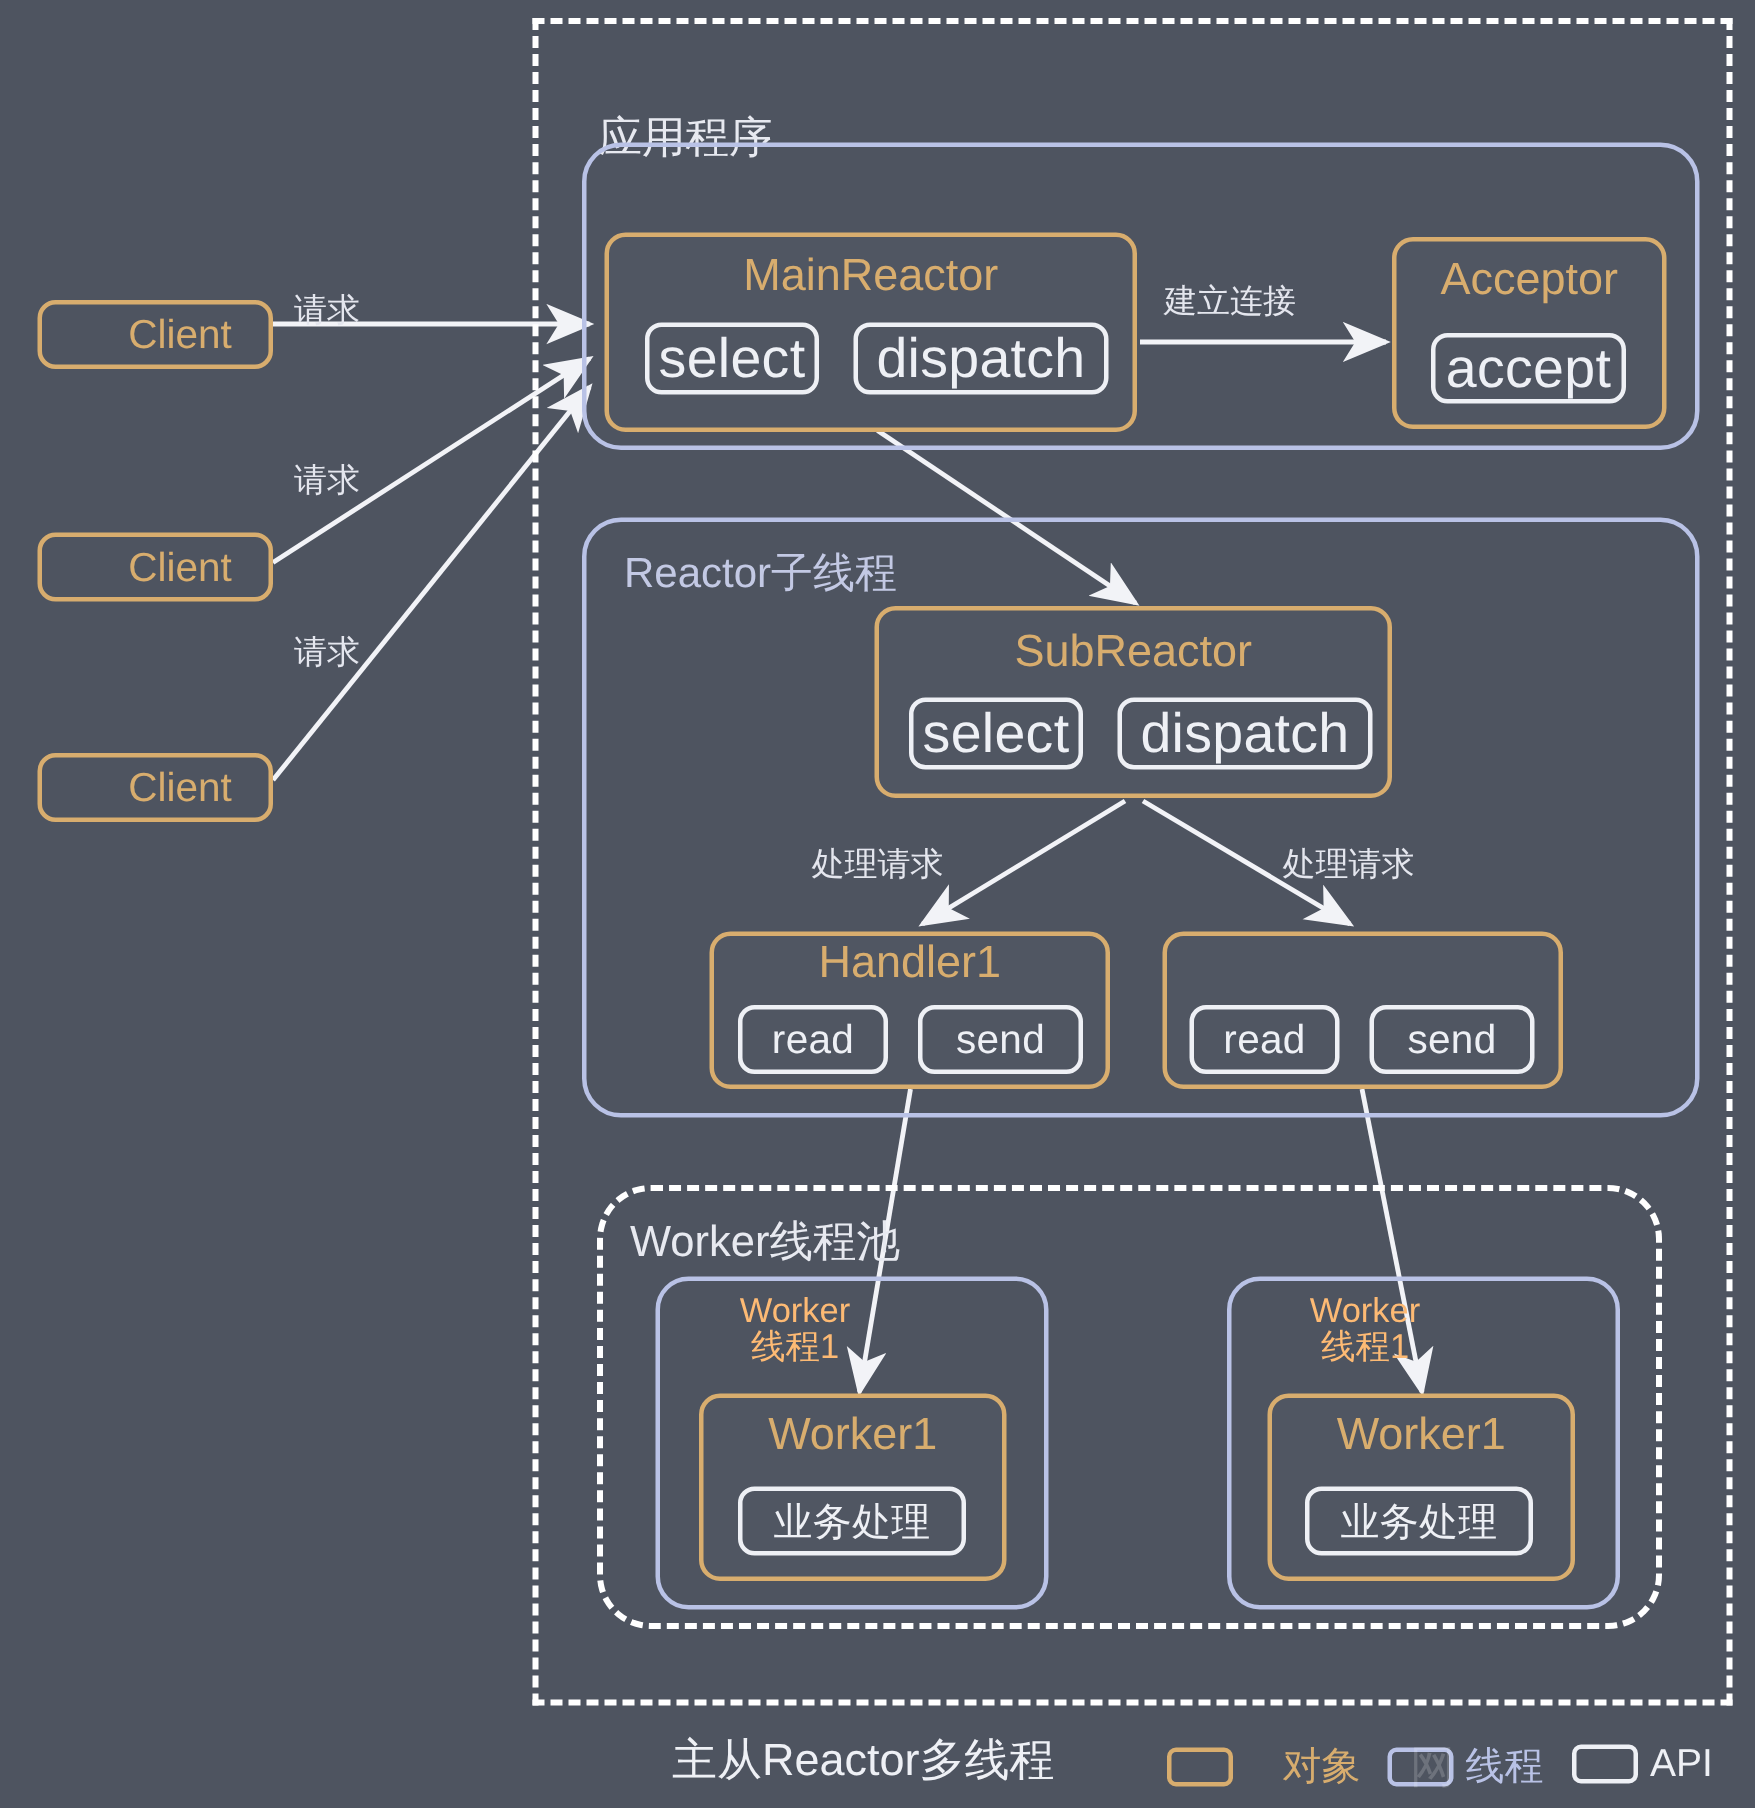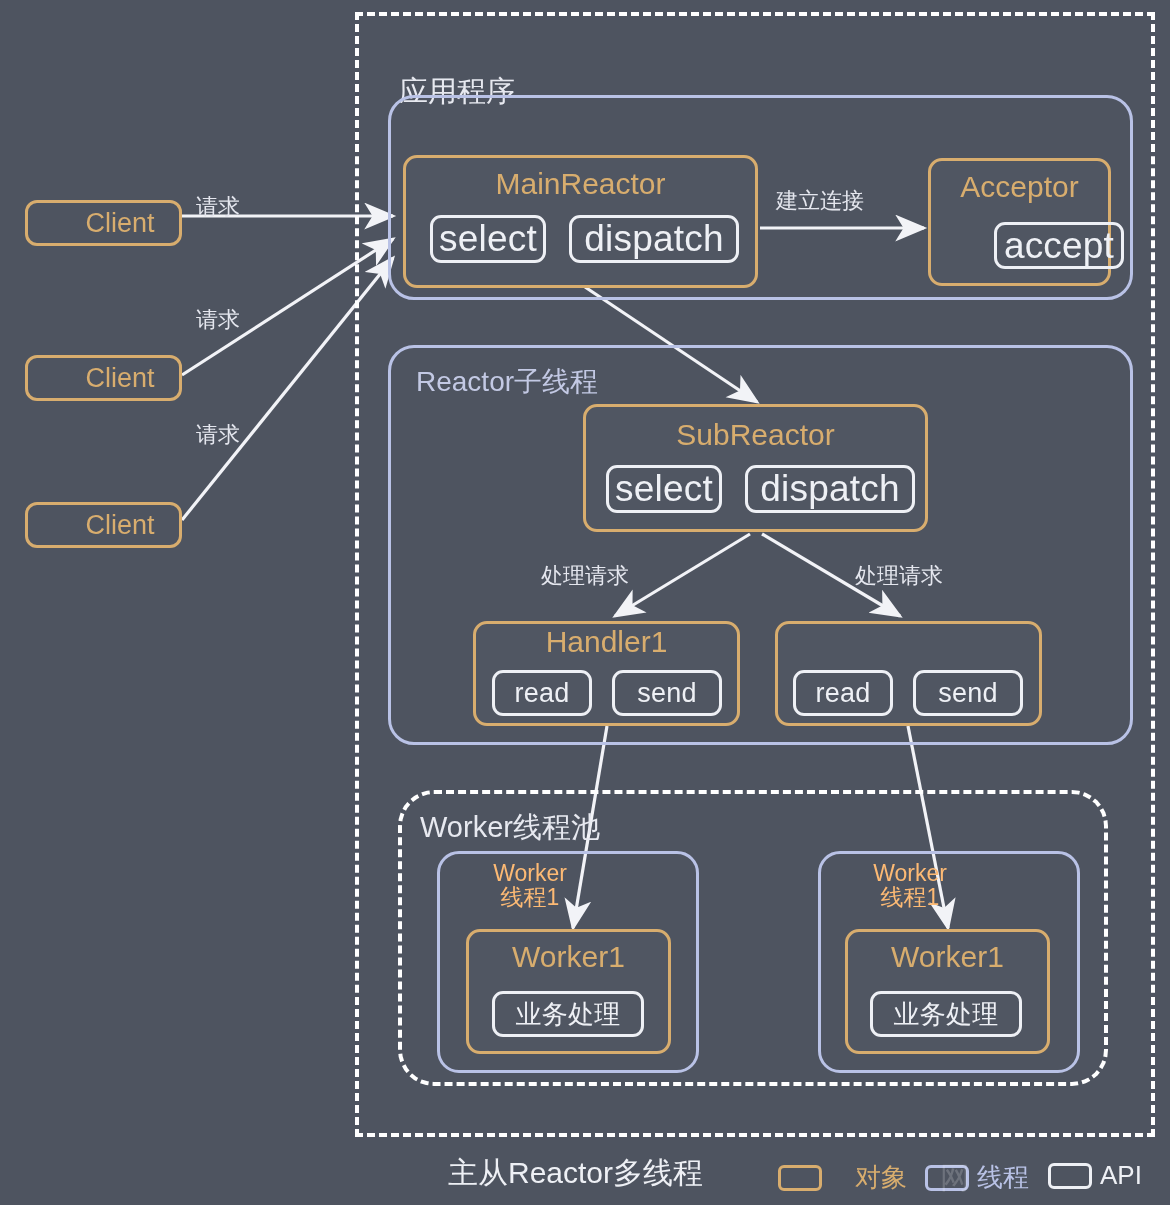--- a/index.html
+++ b/index.html
@@ -140,21 +140,21 @@
 
   <div class="thread-box" style="left:388px;top:95px;width:745px;height:205px;"></div>
 
   <div class="obj-box" style="left:403px;top:155px;width:355px;height:133px;"></div>
   <div class="obj-title" style="left:403px;top:167px;width:355px;">MainReactor</div>
   <div class="api-box" style="left:430px;top:215px;width:116px;height:48px;">select</div>
   <div class="api-box" style="left:569px;top:215px;width:170px;height:48px;">dispatch</div>
 
   <div class="obj-box" style="left:928px;top:158px;width:183px;height:128px;"></div>
   <div class="obj-title" style="left:928px;top:170px;width:183px;">Acceptor</div>
-  <div class="api-box" style="left:954px;top:222px;width:130px;height:47px;margin-left:40px;">accept</div>
+  <div class="api-box" style="left:954px;top:222px;width:130px;height:47px;">accept</div>
   <div class="edge-label" style="left:776px;top:186px;">建立连接</div>
 
   <div class="thread-box" style="left:388px;top:345px;width:745px;height:400px;"></div>
   <div class="thread-title" style="left:416px;top:363px;">Reactor子线程</div>
 
   <div class="obj-box" style="left:583px;top:404px;width:345px;height:128px;"></div>
   <div class="obj-title" style="left:583px;top:418px;width:345px;">SubReactor</div>
   <div class="api-box" style="left:606px;top:465px;width:116px;height:48px;">select</div>
   <div class="api-box" style="left:745px;top:465px;width:170px;height:48px;">dispatch</div>
 

